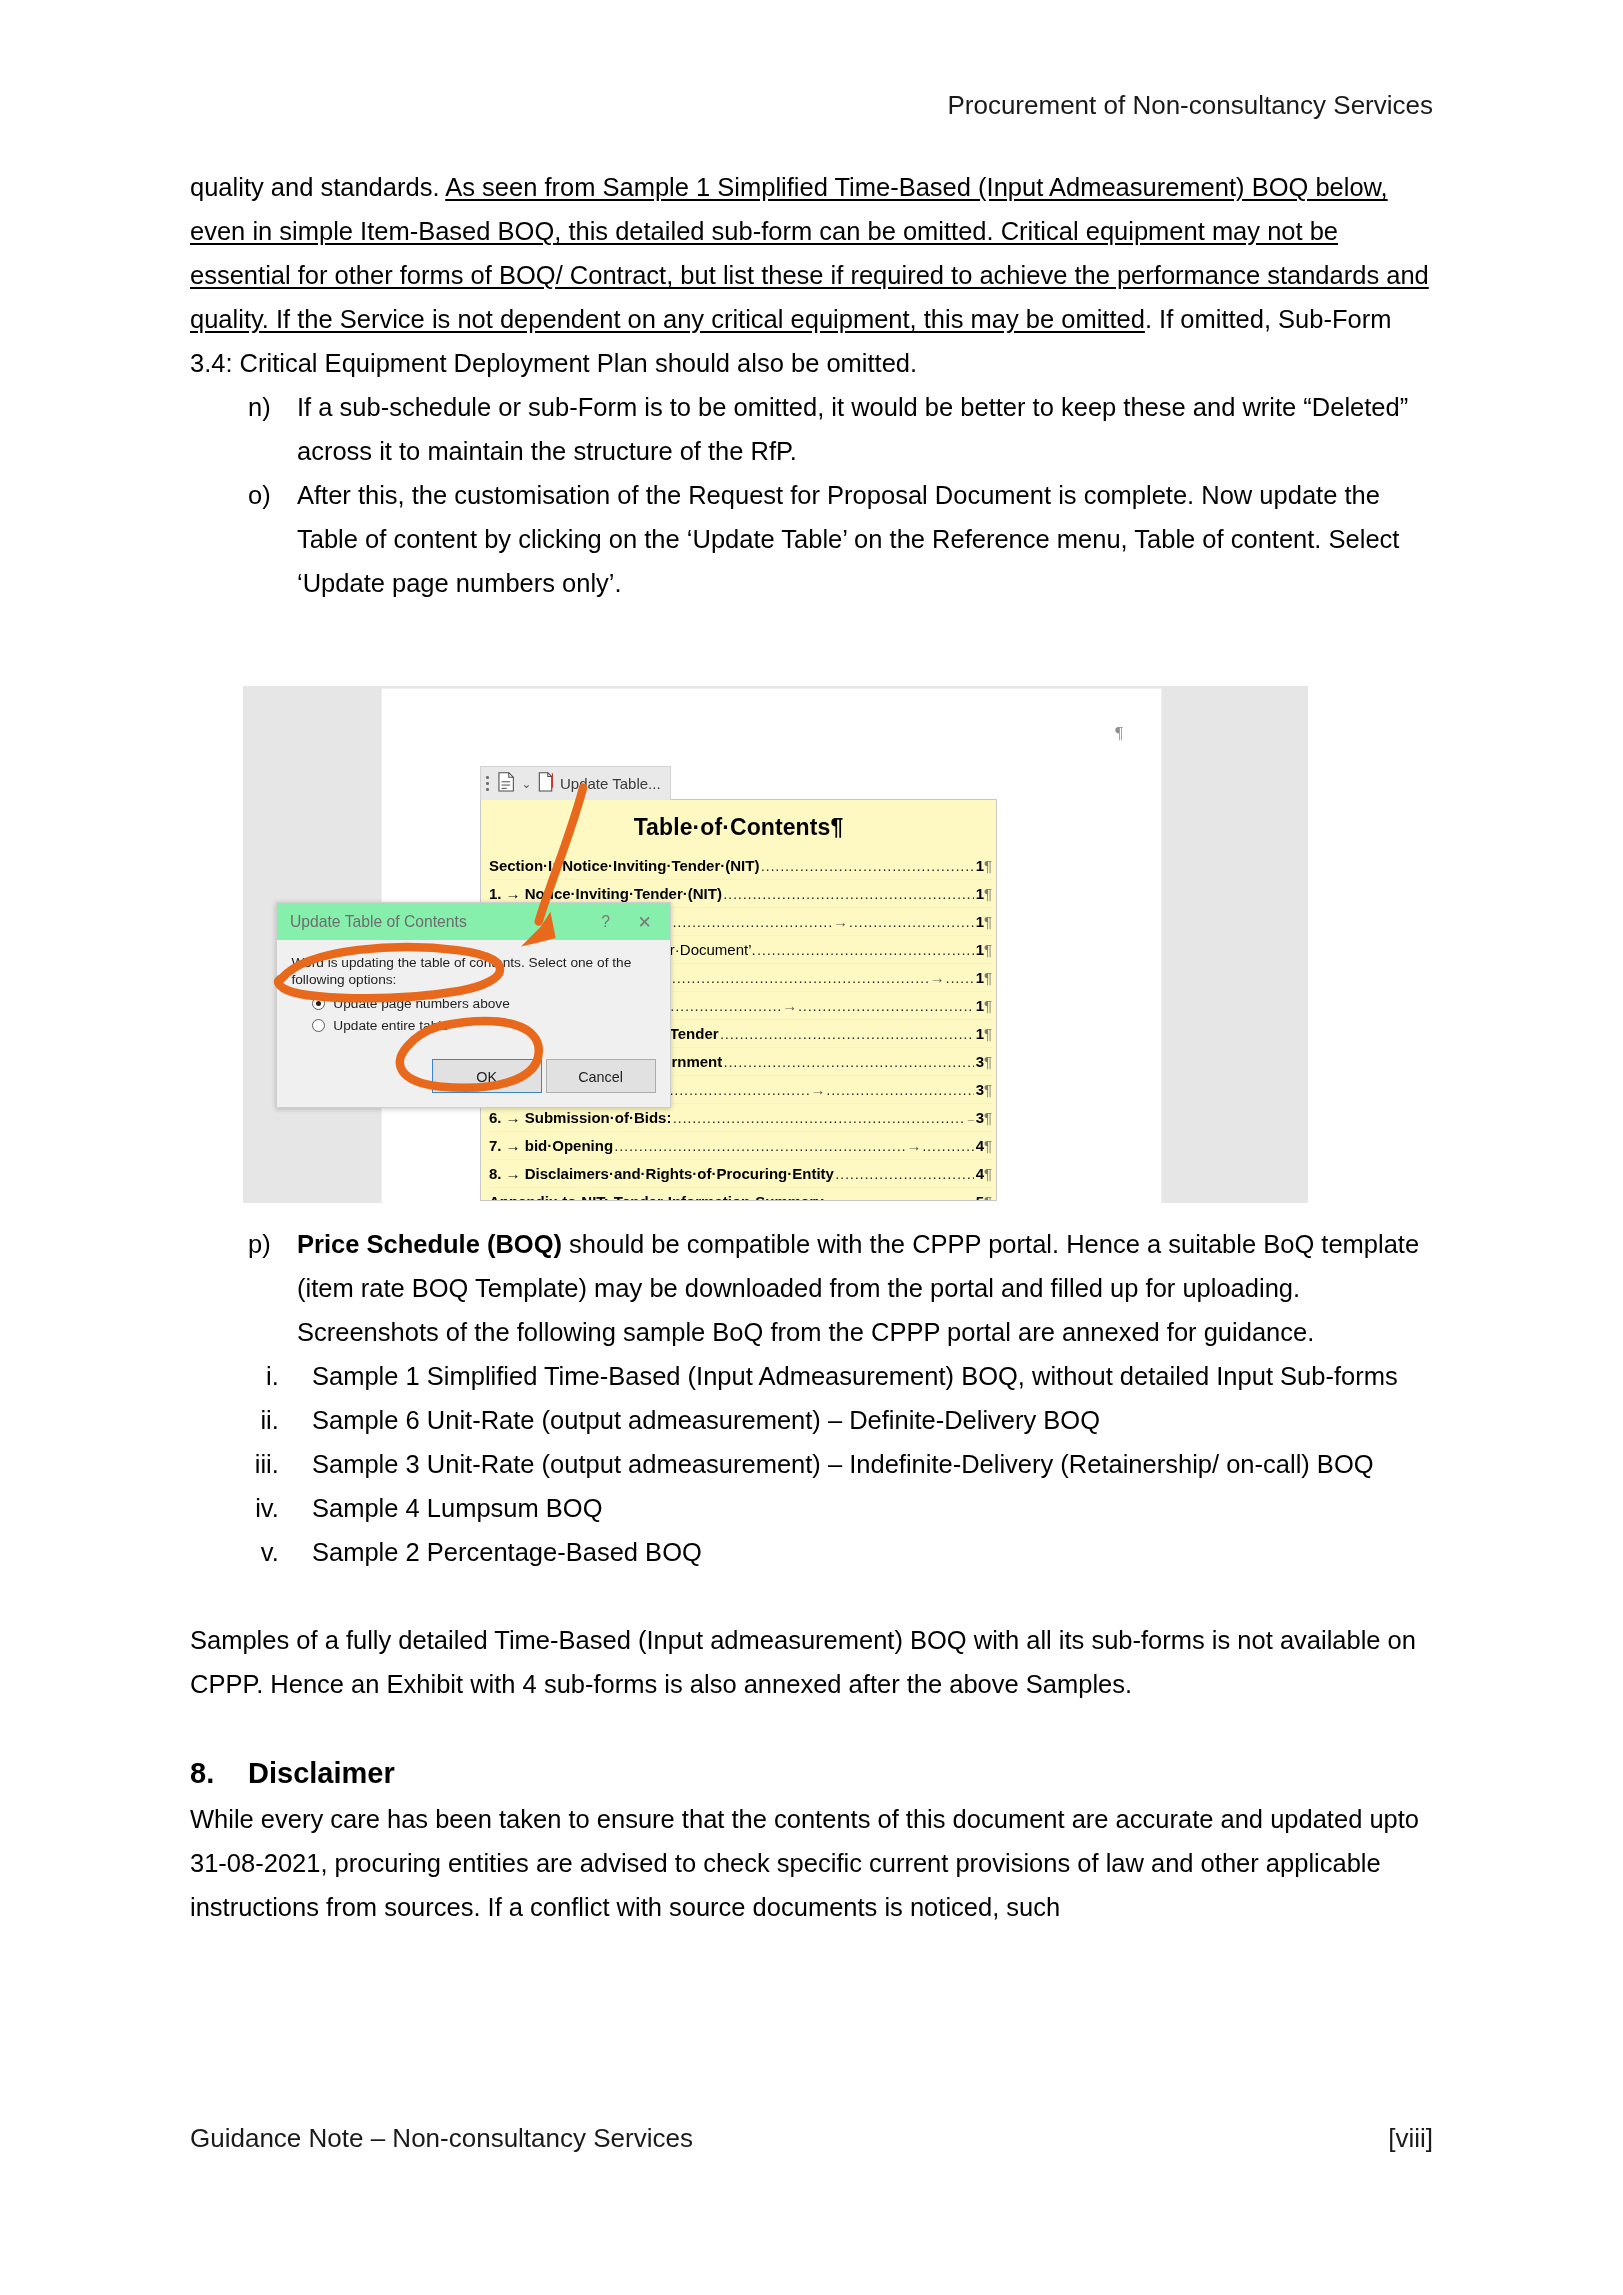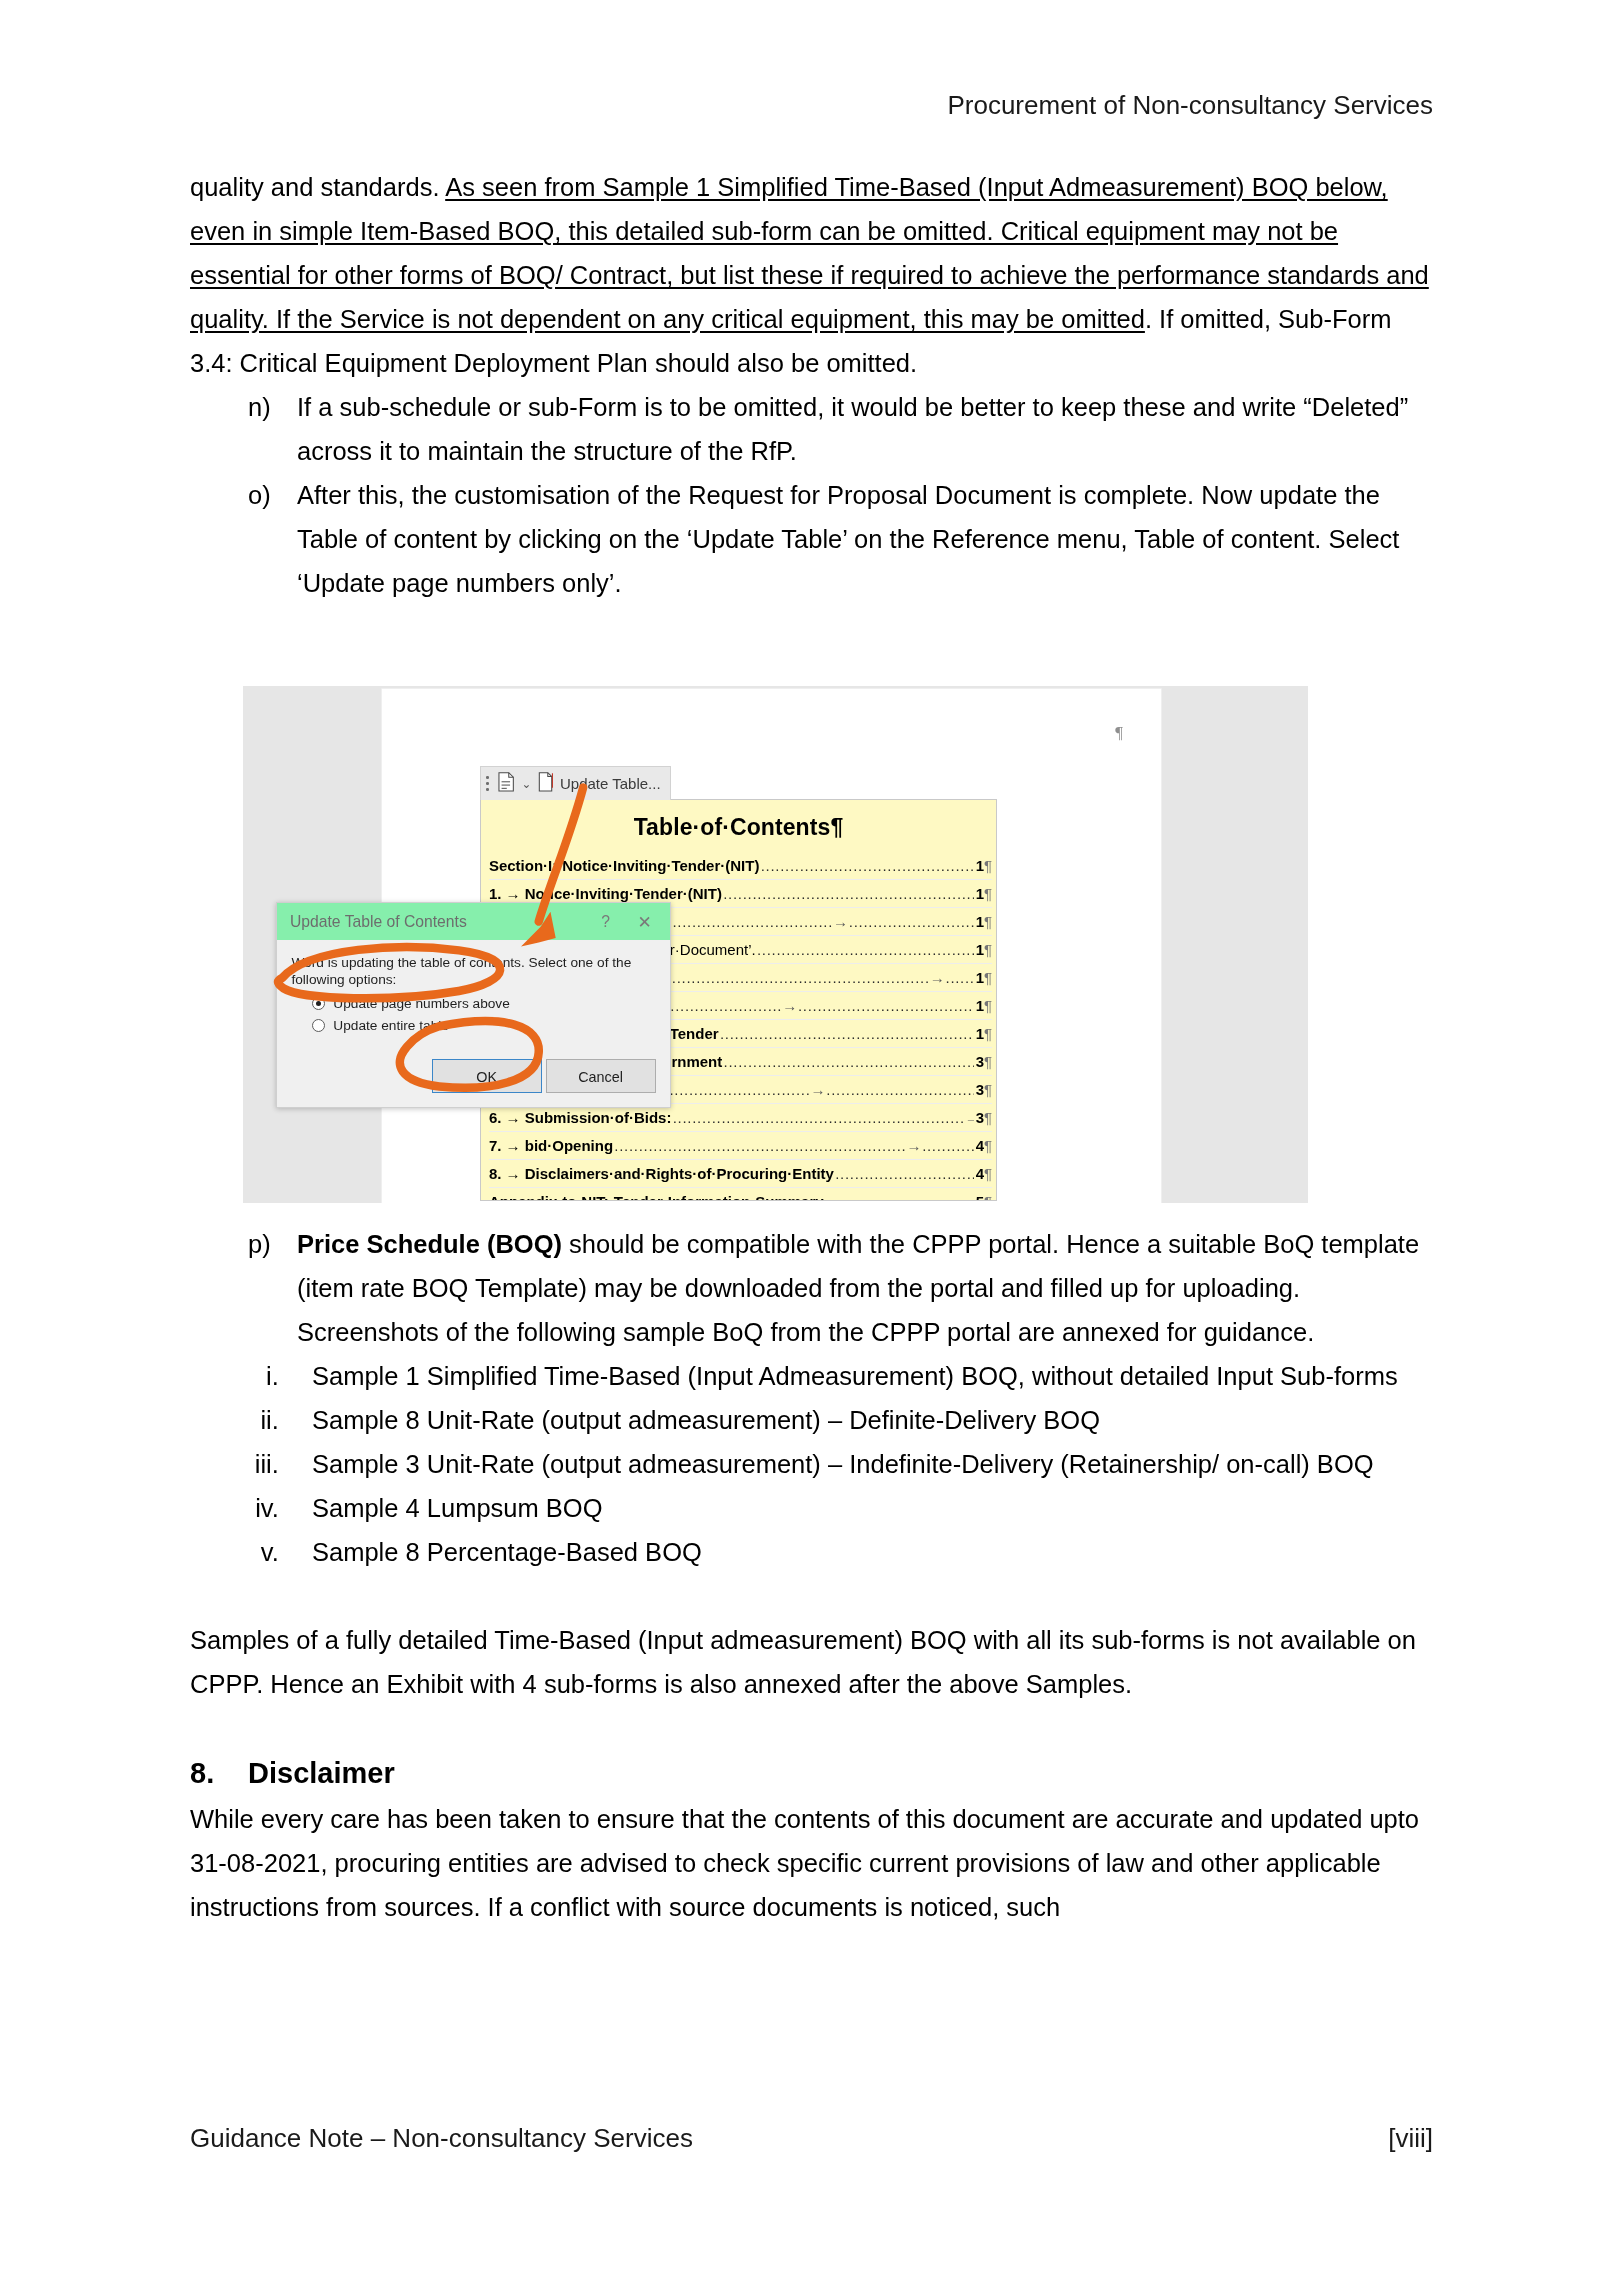--- a/index.html
+++ b/index.html
@@ -510,33 +510,33 @@
       </li>
     </ul>
 
     <ul class="roman-list">
       <li>
         <span class="marker">i.</span>
         <span>Sample 1 Simplified Time-Based (Input Admeasurement) BOQ, without detailed Input Sub-forms</span>
       </li>
       <li>
         <span class="marker">ii.</span>
-        <span>Sample 8 Unit-Rate (output admeasurement) – Definite-Delivery BOQ</span>
+        <span>Sample 6 Unit-Rate (output admeasurement) – Definite-Delivery BOQ</span>
       </li>
       <li>
         <span class="marker">iii.</span>
         <span>Sample 3 Unit-Rate (output admeasurement) – Indefinite-Delivery (Retainership/ on-call) BOQ</span>
       </li>
       <li>
         <span class="marker">iv.</span>
         <span>Sample 4 Lumpsum BOQ</span>
       </li>
       <li>
         <span class="marker">v.</span>
-        <span>Sample 8 Percentage-Based BOQ</span>
+        <span>Sample 2 Percentage-Based BOQ</span>
       </li>
     </ul>
 
     <div class="spacer-line"></div>
 
     <p class="para tail-para">Samples of a fully detailed Time-Based (Input admeasurement) BOQ with all its sub-forms is not available on CPPP. Hence an Exhibit with 4 sub-forms is also annexed after the above Samples.</p>
 
     <div class="spacer-line"></div>
 
     <h2 class="section-heading">

